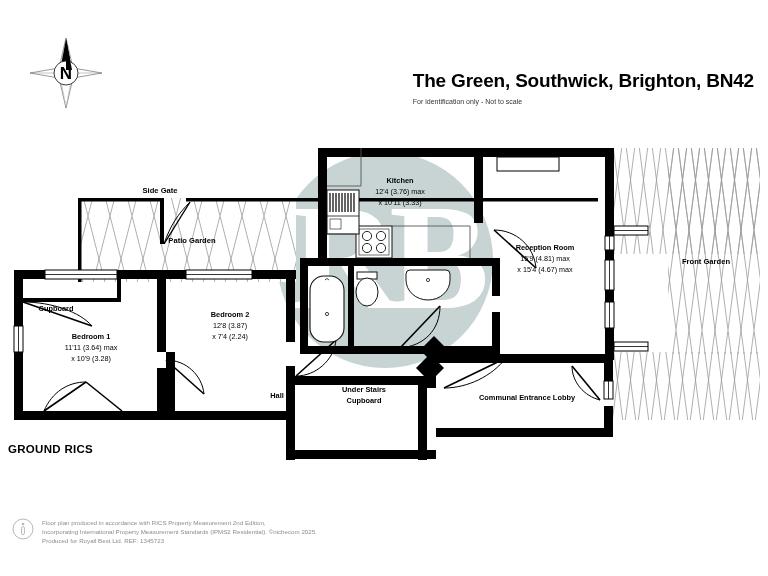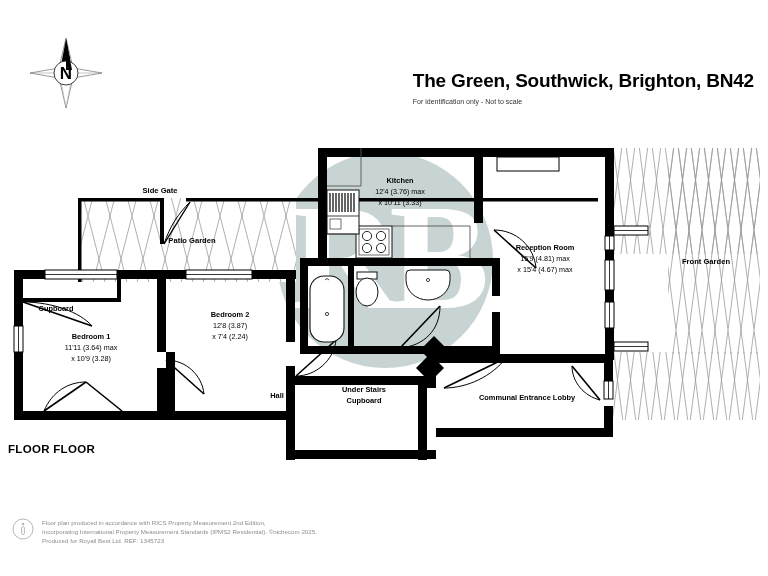--- a/index.html
+++ b/index.html
@@ -342,21 +342,21 @@
       <text class="gardenlbl" x="160" y="63" text-anchor="middle">Side Gate</text>
 
       <text class="gardenlbl" x="192" y="113" text-anchor="middle">Patio Garden</text>
 
       <text class="gardenlbl" x="706" y="134" text-anchor="middle">Front Garden</text>
     </g>
 
   </svg>
   </div>
 
-  <div class="ground-floor">FLOOR FLOOR</div>
+  <div class="ground-floor">GROUND RICS</div>
 
   <div class="footer">
     <div class="footer-mark">
       <svg width="22" height="22" viewBox="0 0 22 22">
         <circle cx="11" cy="11" r="10" fill="none" stroke="#b9b9b9" stroke-width="1"></circle>
         <circle cx="11" cy="6" r="1.3" fill="#b9b9b9"></circle>
         <rect x="9.6" y="8.6" width="2.8" height="8" rx="1.3" fill="none" stroke="#b9b9b9" stroke-width="1"></rect>
       </svg>
     </div>
     <div class="footer-text">

